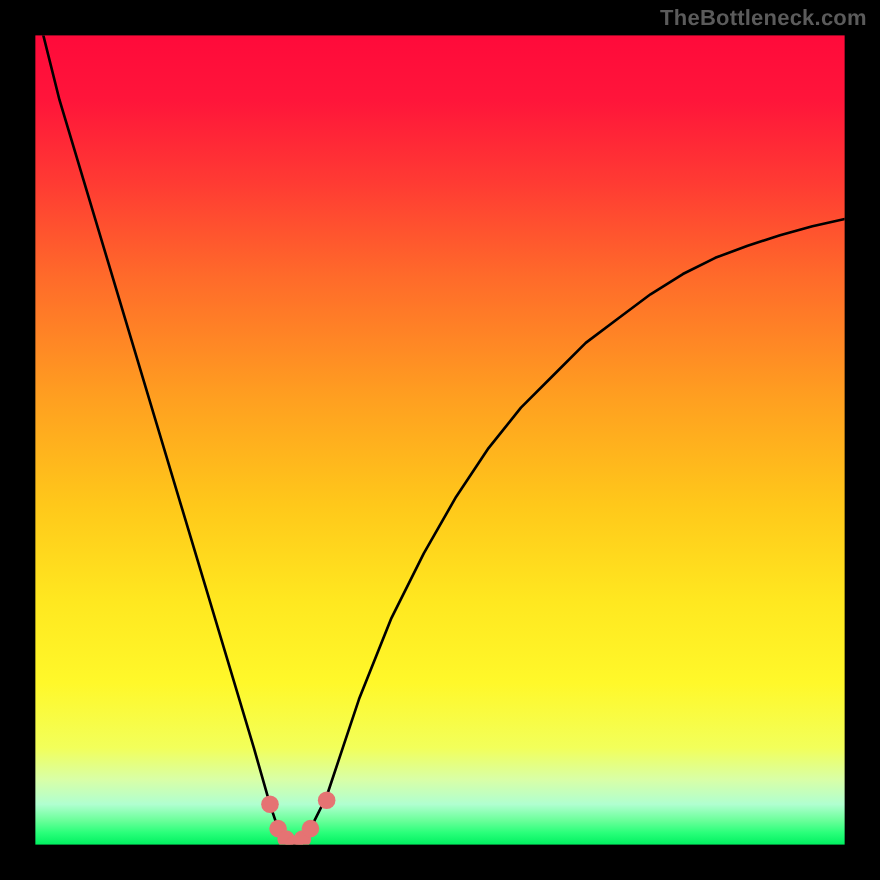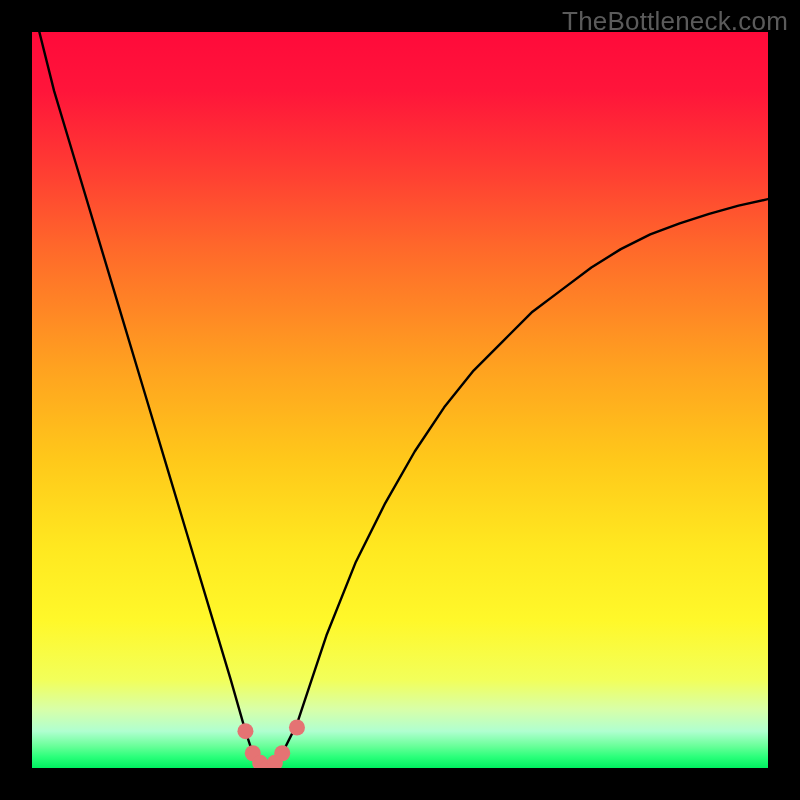--- a/index.html
+++ b/index.html
@@ -53,22 +53,22 @@
     position: absolute;
     top: 0; left: 0;
     width: 100%;
     height: 100%;
   }
   .watermark {
     position: absolute;
     top: 6px;
     right: 12px;
     color: #5b5b5b;
-    font-size: 26px;
-    font-weight: 400;
+    font-size: 20px;
+    font-weight: 700;
     letter-spacing: 0.2px;
     user-select: none;
   }
 </style>
 </head>
 <body>
 
 <div class="frame">
 
   <div class="plot-area">

